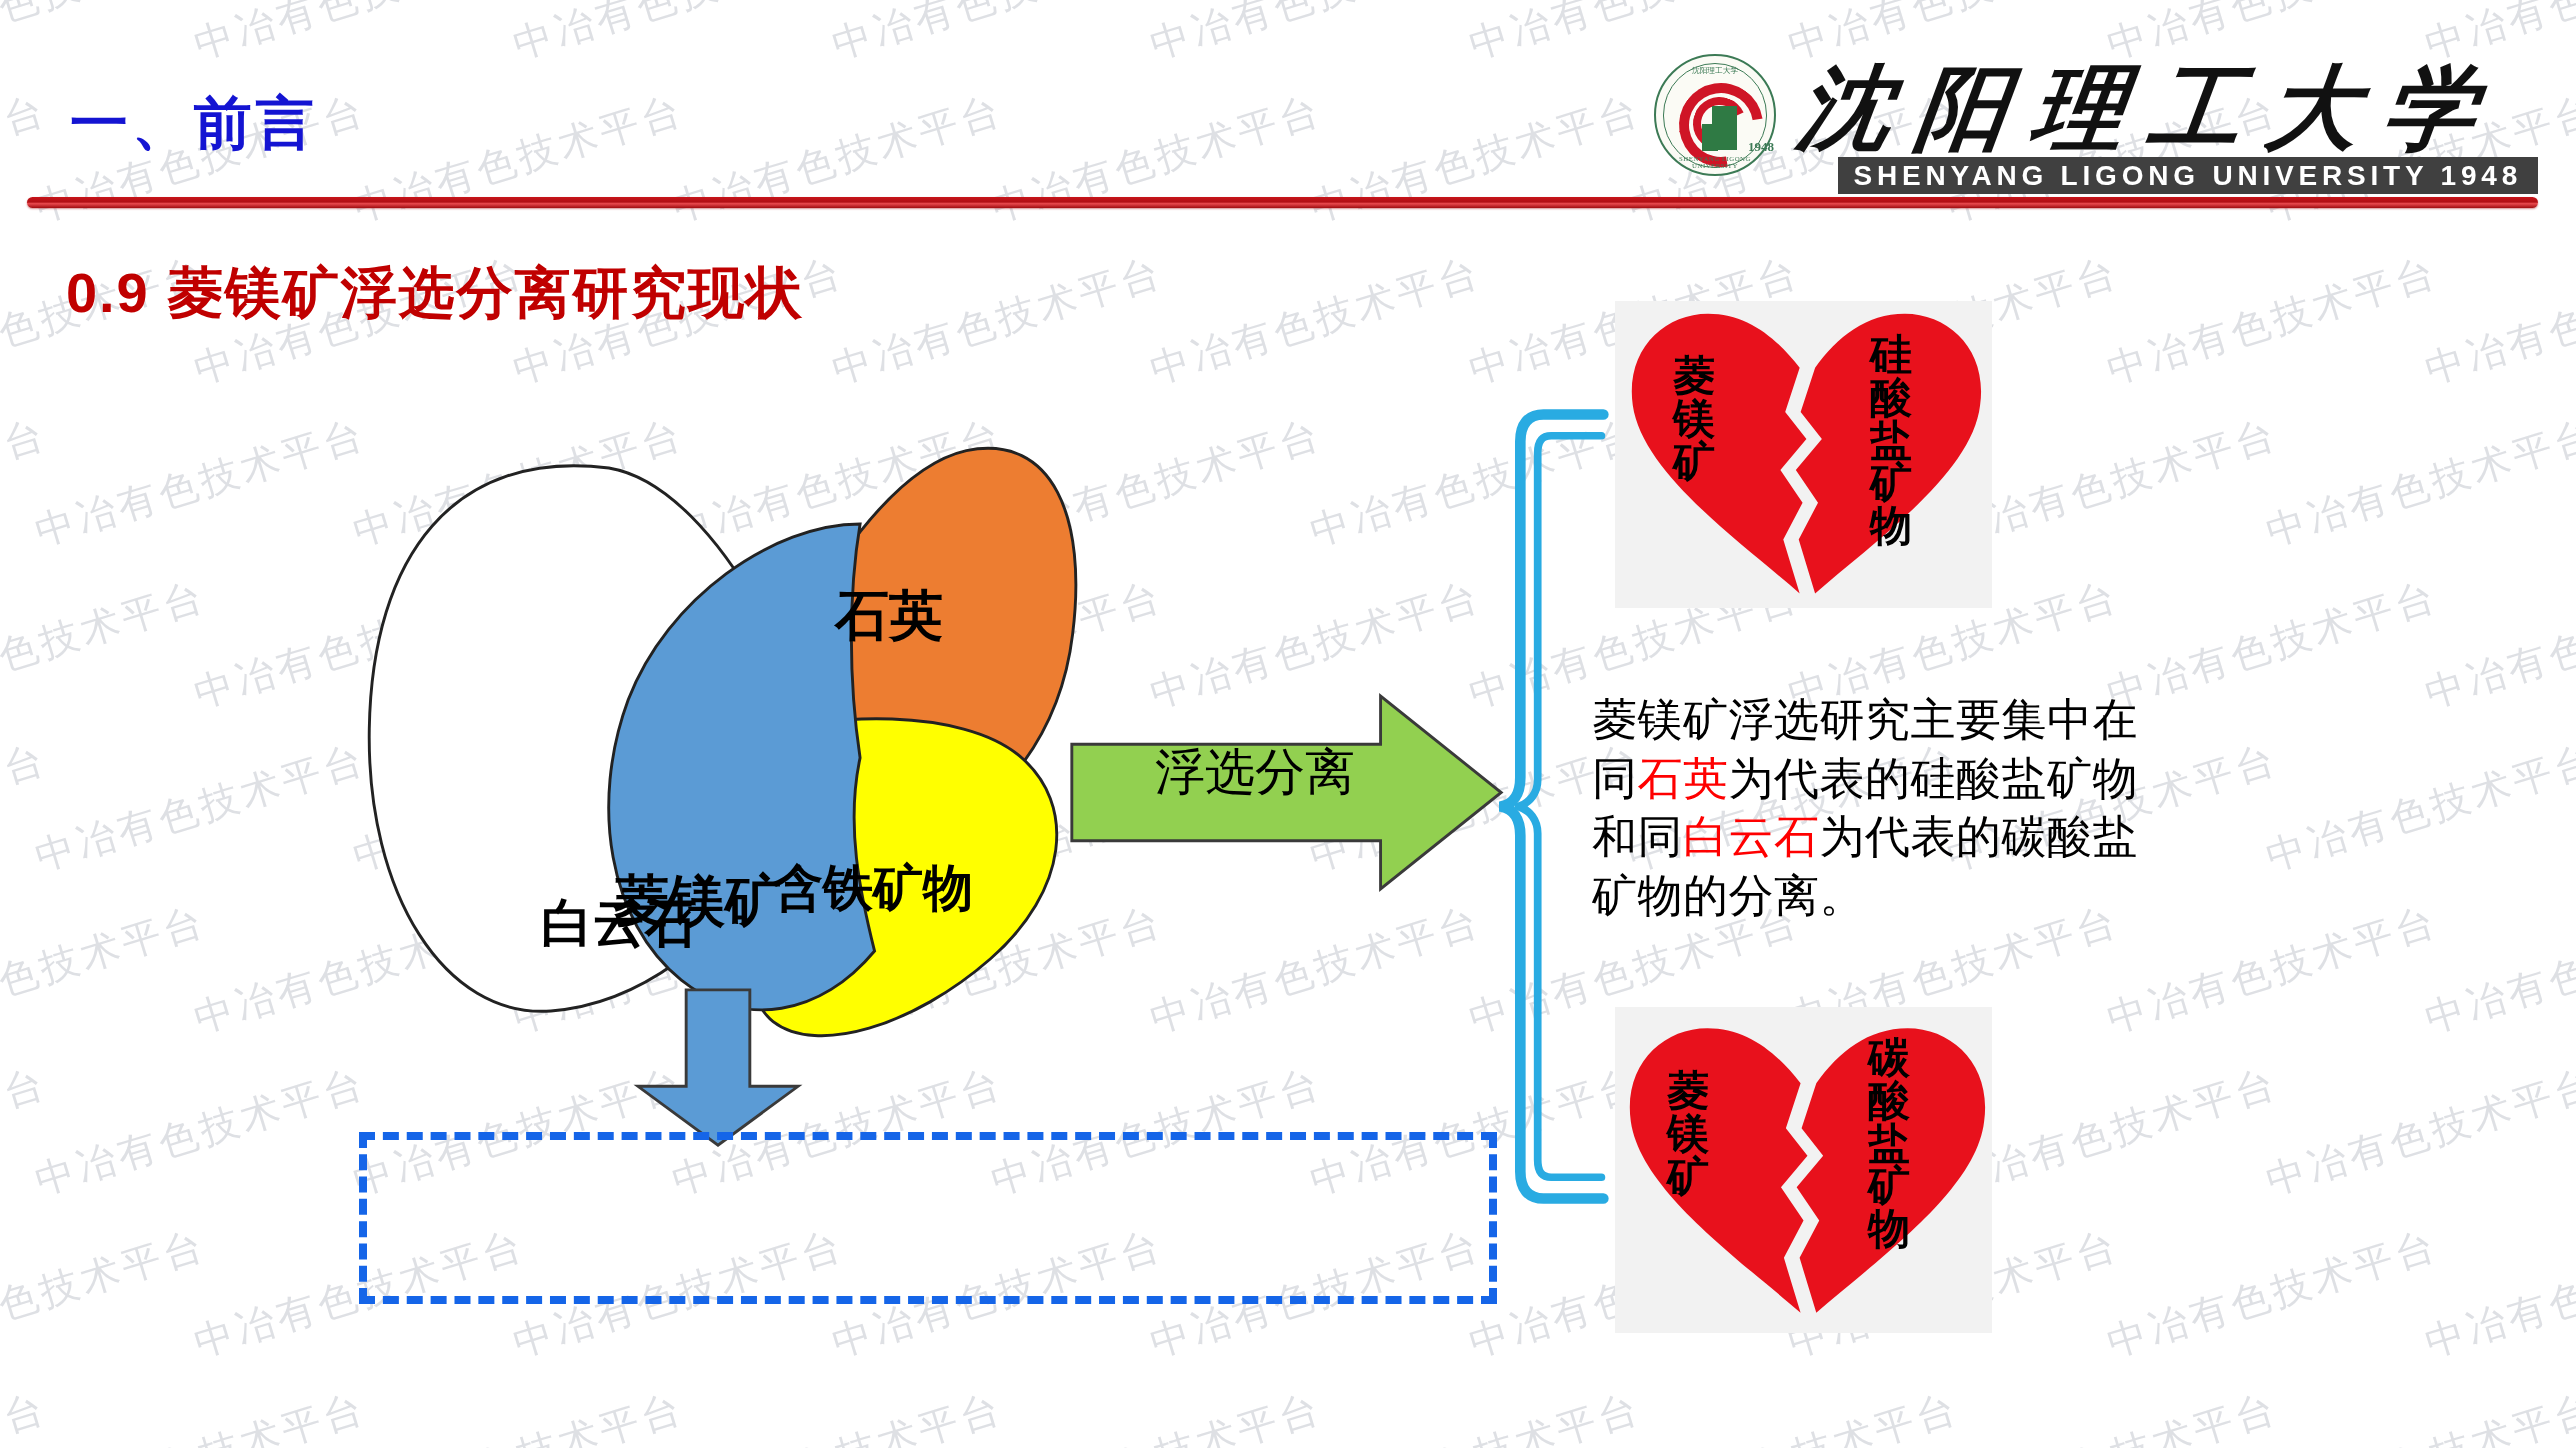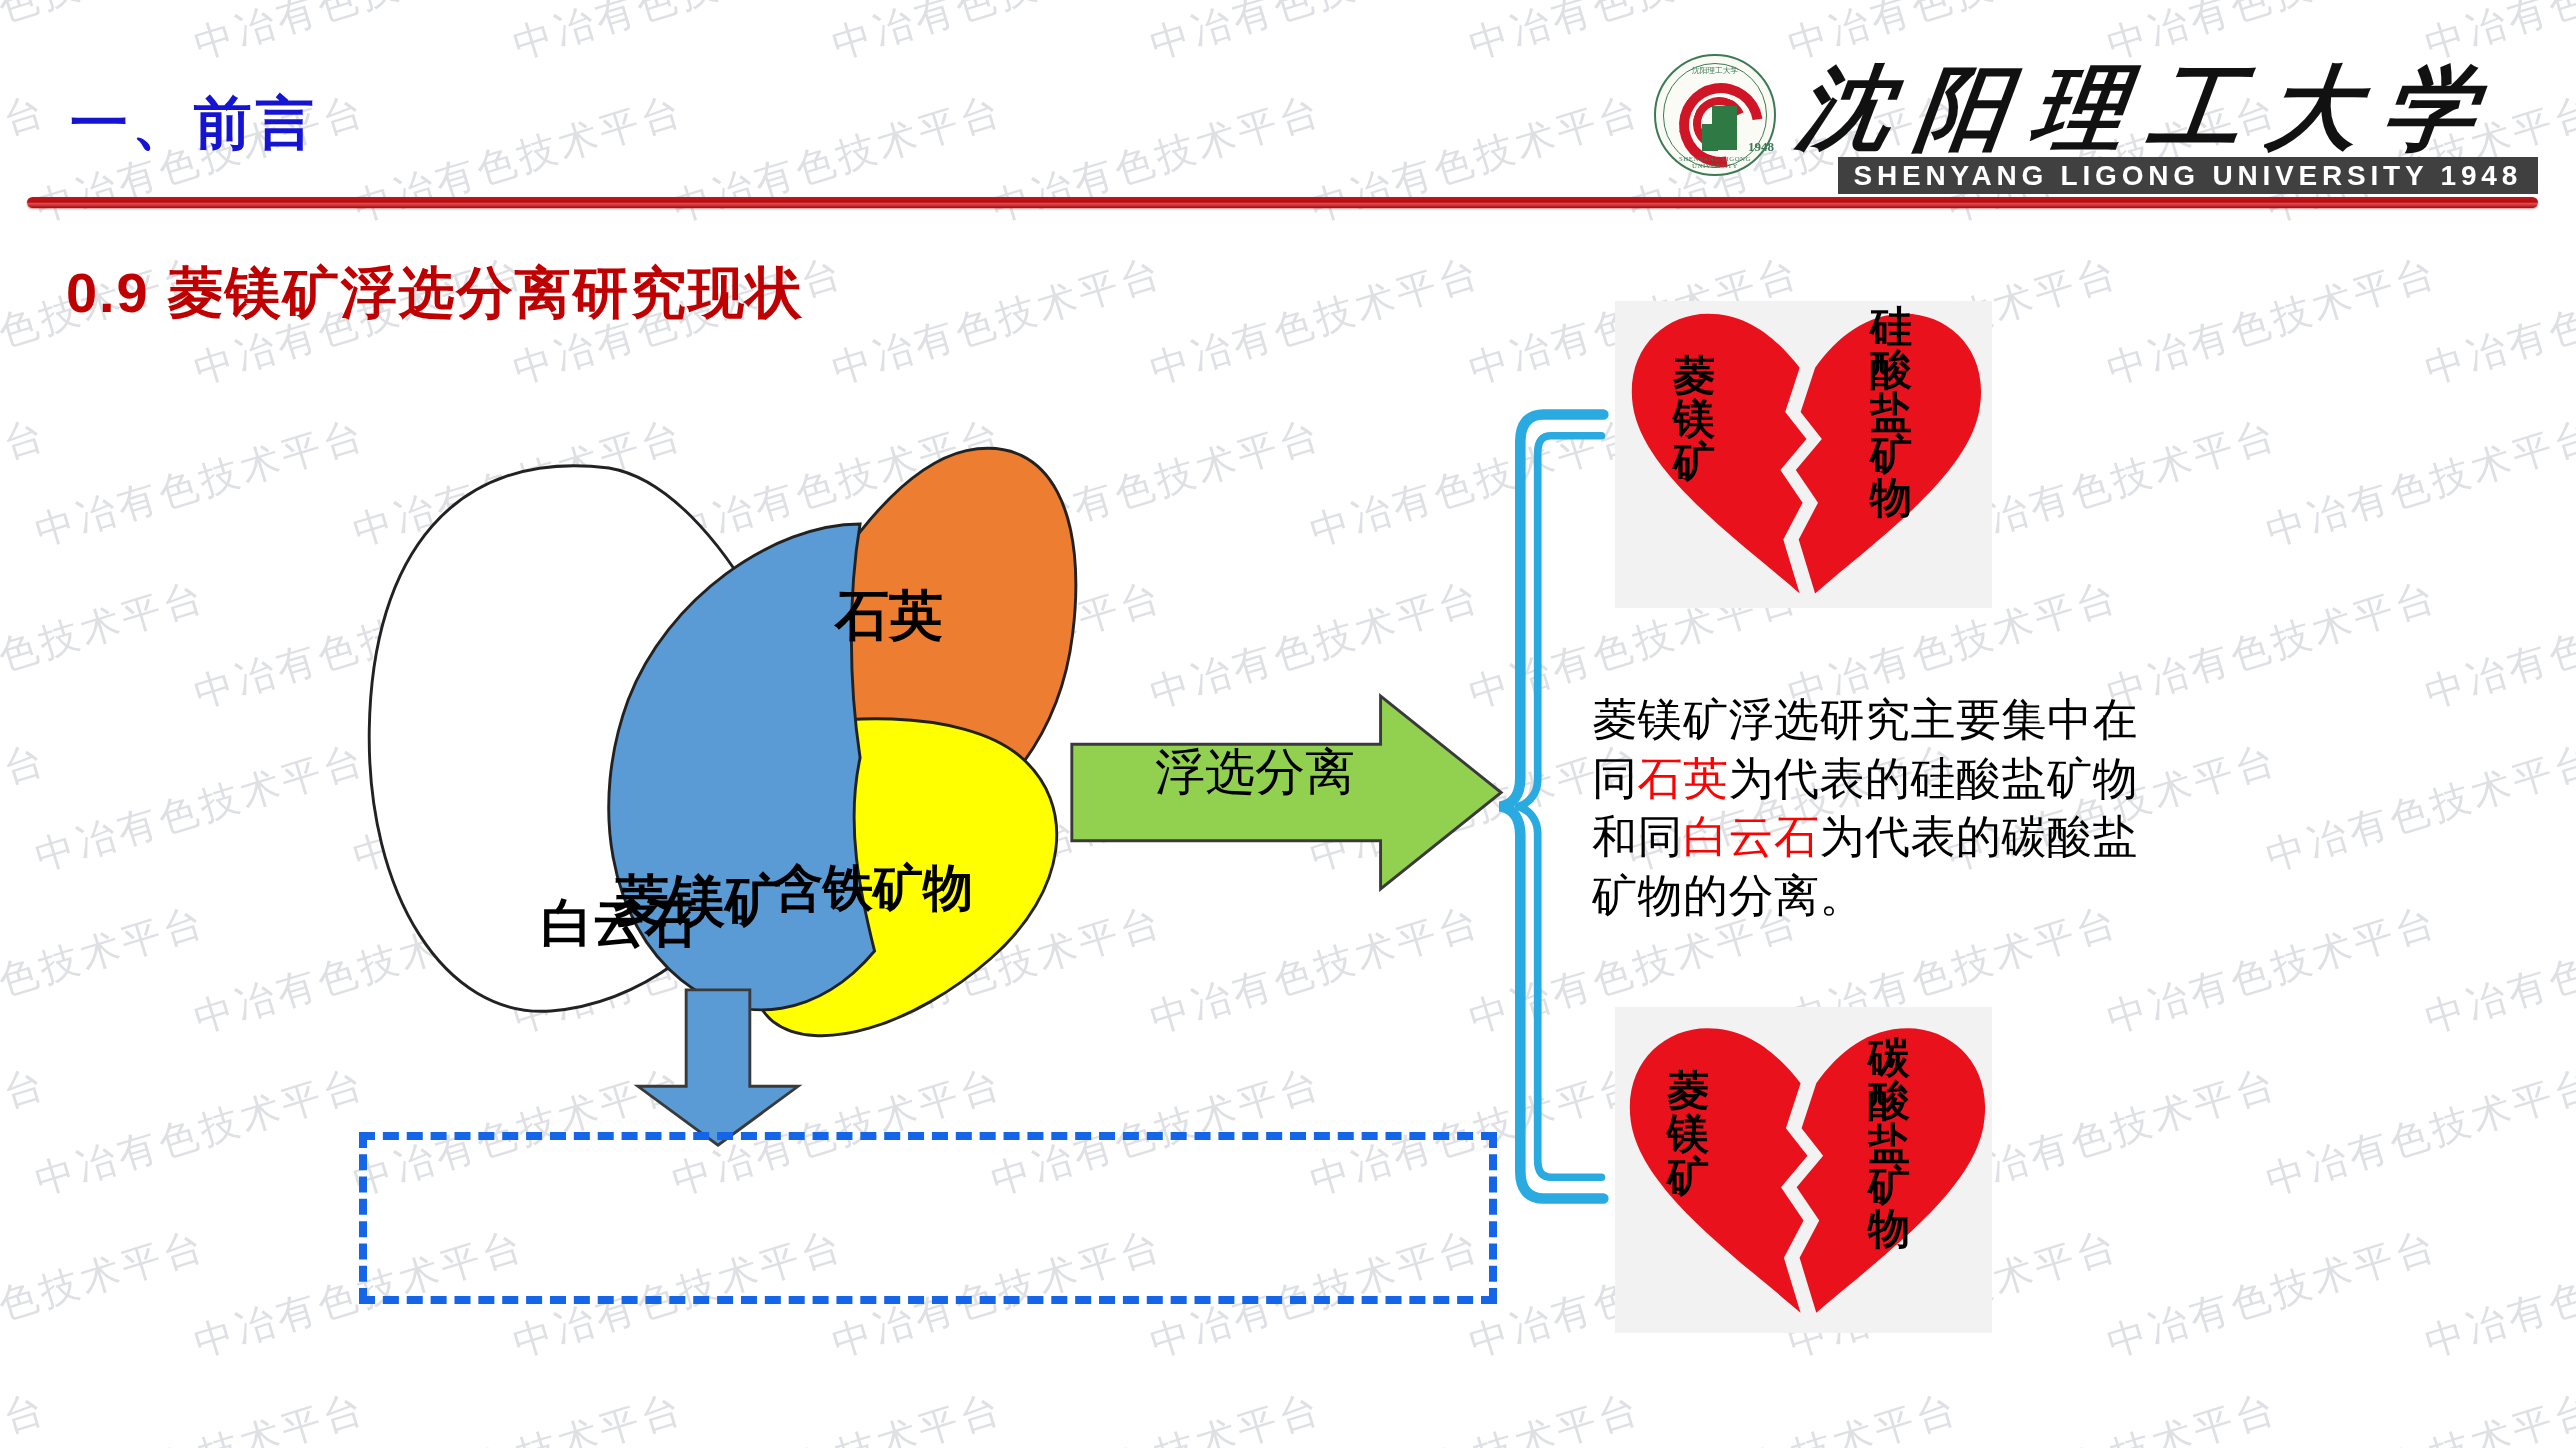--- a/index.html
+++ b/index.html
@@ -247,21 +247,21 @@
   </div>
 
   <div class="heartbox top"></div>
   <svg class="heart-svg" style="left:1623px;top:304px;width:363px;height:301px;" viewBox="0 0 376 312">
     <path fill="#E8111C" d="M 183 300 C 120 245 20 175 10 105 C 2 48 42 10 88 10 C 128 10 158 34 183 66
          L 168 112 L 190 140 L 163 172 L 186 206 L 166 244 L 183 300 Z"></path>
     <path fill="#E8111C" d="M 199 300 C 262 245 362 175 370 105 C 378 48 338 10 292 10 C 252 10 222 34 199 66
          L 184 112 L 206 140 L 179 172 L 202 206 L 182 244 L 199 300 Z"></path>
   </svg>
   <div class="hlabel" style="left:1669px;top:355px;">菱镁矿</div>
-  <div class="hlabel" style="left:1866px;top:306px;">硅酸盐矿物</div>
+  <div class="hlabel" style="left:1866px;top:334px;">硅酸盐矿物</div>
 
   <div class="heartbox bot"></div>
   <svg class="heart-svg" style="left:1621px;top:1012px;width:369px;height:319px;" viewBox="0 0 376 312">
     <path fill="#E8111C" d="M 183 300 C 120 245 20 175 10 105 C 2 48 42 10 88 10 C 128 10 158 34 183 66
          L 168 112 L 190 140 L 163 172 L 186 206 L 166 244 L 183 300 Z"></path>
     <path fill="#E8111C" d="M 199 300 C 262 245 362 175 370 105 C 378 48 338 10 292 10 C 252 10 222 34 199 66
          L 184 112 L 206 140 L 179 172 L 202 206 L 182 244 L 199 300 Z"></path>
   </svg>
   <div class="hlabel" style="left:1663px;top:1070px;">菱镁矿</div>
   <div class="hlabel" style="left:1864px;top:1037px;">碳酸盐矿物</div>

